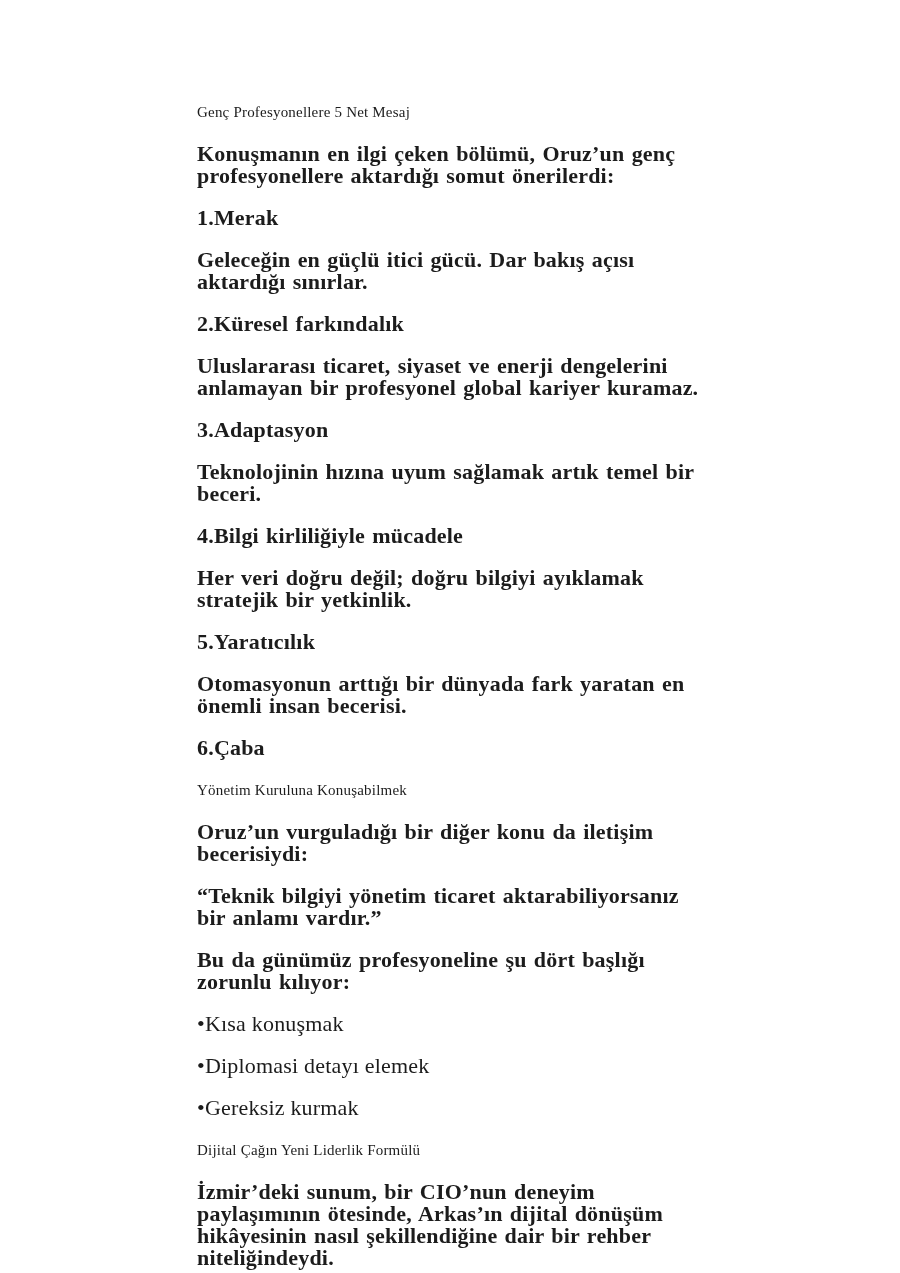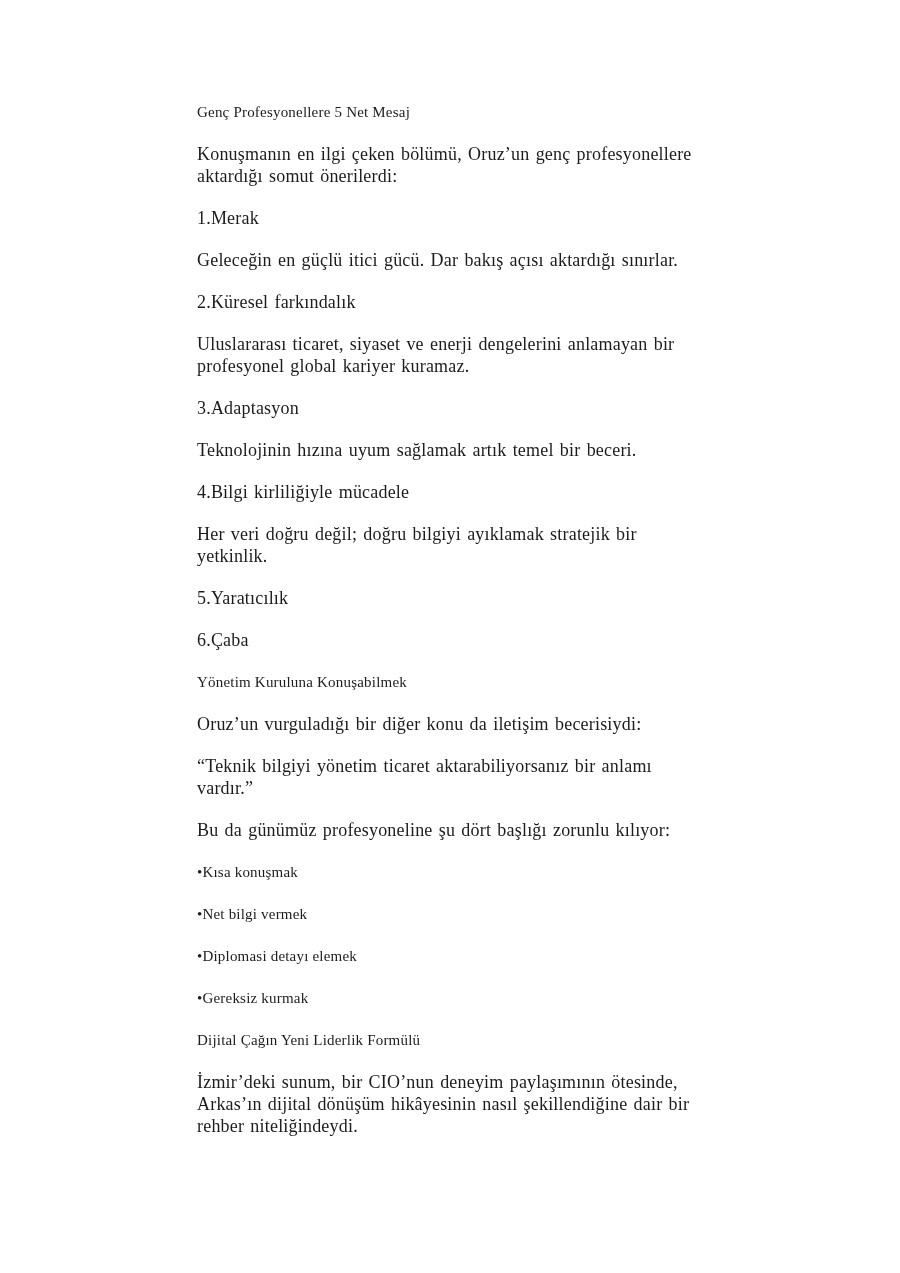--- a/index.html
+++ b/index.html
@@ -20,57 +20,58 @@
     box-sizing: border-box;
     padding: 101px 106px 0 107px;
     width: 100%;
     color: #1c1c1c;
     font-family: "Liberation Serif", "DejaVu Serif", serif;
   }
   .content p {
     margin: 0 0 20px 0;
   }
   .para {
-    font-size: 18px;
+    font-size: 22px;
     line-height: 22px;
     letter-spacing: 0.2px;
     word-spacing: 1.5px;
+    font-weight: bold;
   }
   .heading {
     font-size: 15px;
     line-height: 22px;
     letter-spacing: 0.2px;
   }
   .bullet {
-    font-size: 15px;
+    font-size: 22px;
     line-height: 22px;
     letter-spacing: 0.2px;
   }
 </style>
 </head>
 <body>
 
 <div class="page">
   <div class="content" id="doc-content">
       <p class="heading">Genç Profesyonellere 5 Net Mesaj</p>
       <p class="para">Konuşmanın en ilgi çeken bölümü, Oruz’un genç profesyonellere aktardığı somut önerilerdi:</p>
       <p class="para">1.Merak</p>
       <p class="para">Geleceğin en güçlü itici gücü. Dar bakış açısı aktardığı sınırlar.</p>
       <p class="para">2.Küresel farkındalık</p>
       <p class="para">Uluslararası ticaret, siyaset ve enerji dengelerini anlamayan bir profesyonel global kariyer kuramaz.</p>
       <p class="para">3.Adaptasyon</p>
       <p class="para">Teknolojinin hızına uyum sağlamak artık temel bir beceri.</p>
       <p class="para">4.Bilgi kirliliğiyle mücadele</p>
       <p class="para">Her veri doğru değil; doğru bilgiyi ayıklamak stratejik bir yetkinlik.</p>
       <p class="para">5.Yaratıcılık</p>
+      <p class="para">Otomasyonun arttığı bir dünyada fark yaratan en önemli insan becerisi.</p>
       <p class="para">6.Çaba</p>
       <p class="heading">Yönetim Kuruluna Konuşabilmek</p>
       <p class="para">Oruz’un vurguladığı bir diğer konu da iletişim becerisiydi:</p>
       <p class="para">“Teknik bilgiyi yönetim ticaret aktarabiliyorsanız bir anlamı vardır.”</p>
       <p class="para">Bu da günümüz profesyoneline şu dört başlığı zorunlu kılıyor:</p>
       <p class="bullet">•Kısa konuşmak</p>
-      <p class="bullet">•Net bilgi vermek</p>
       <p class="bullet">•Diplomasi detayı elemek</p>
       <p class="bullet">•Gereksiz kurmak</p>
       <p class="heading">Dijital Çağın Yeni Liderlik Formülü</p>
       <p class="para">İzmir’deki sunum, bir CIO’nun deneyim paylaşımının ötesinde, Arkas’ın dijital dönüşüm hikâyesinin nasıl şekillendiğine dair bir rehber niteliğindeydi.</p>
     </div>
 </div>
 
 </body></html>

